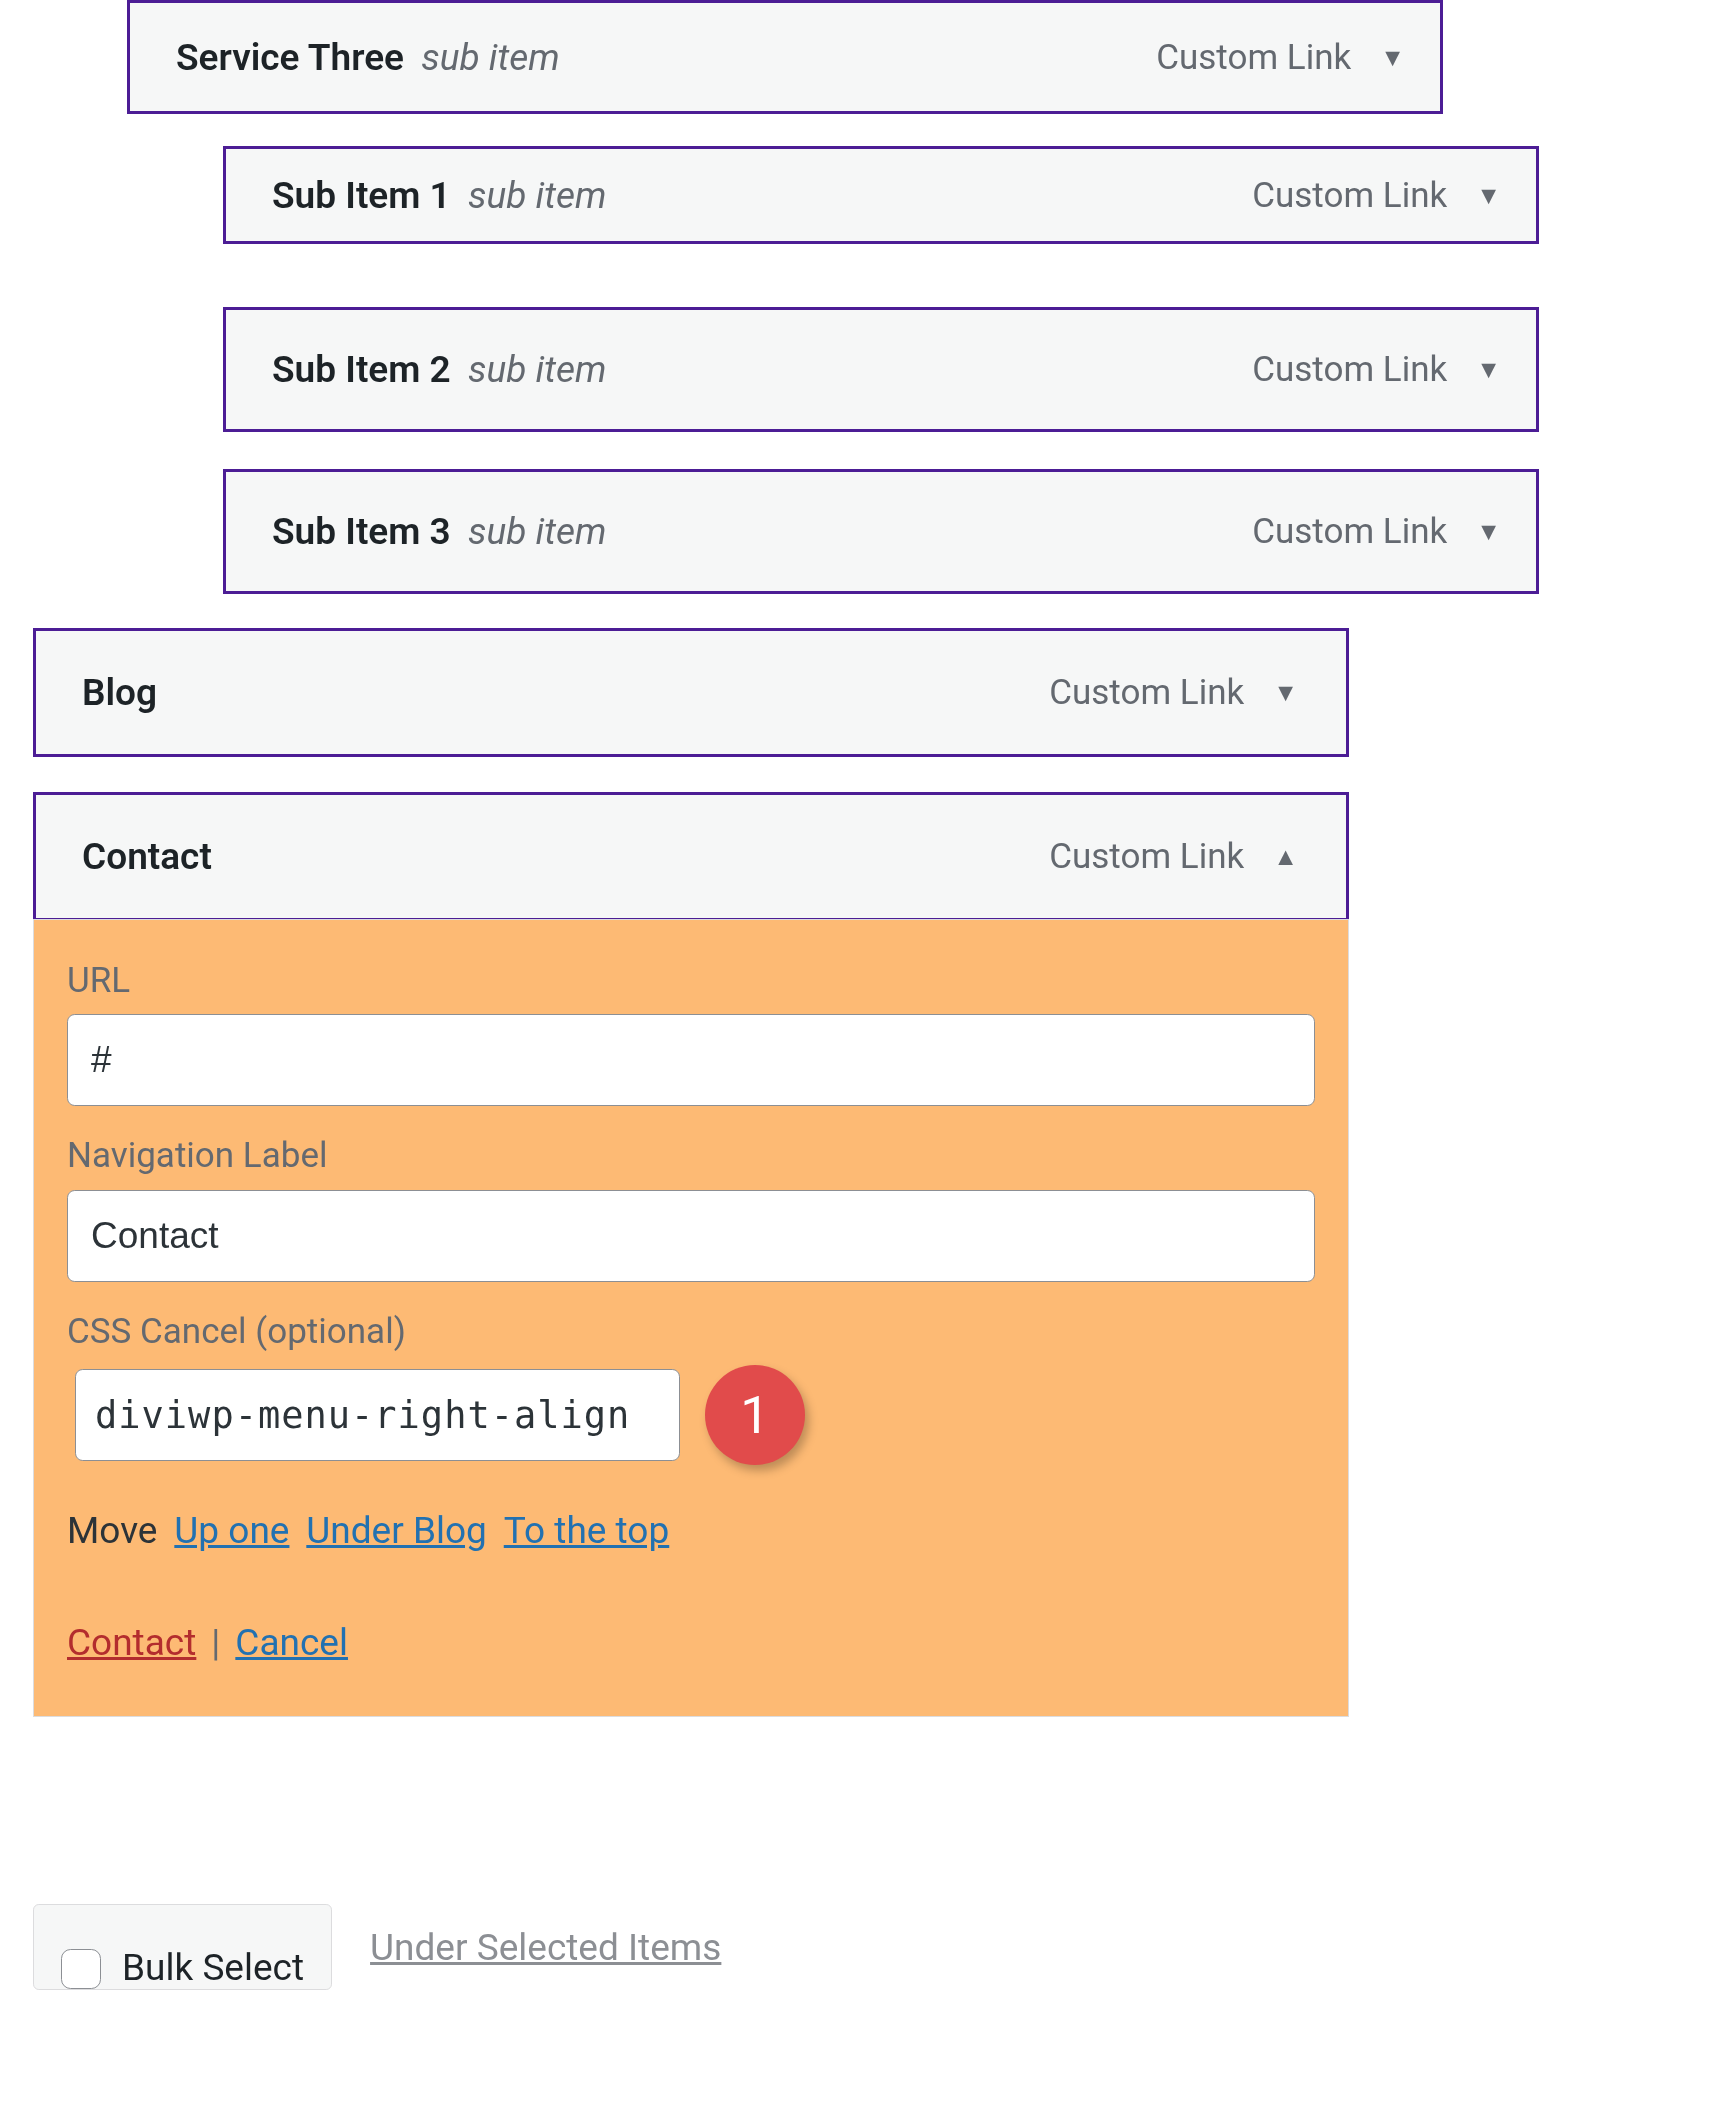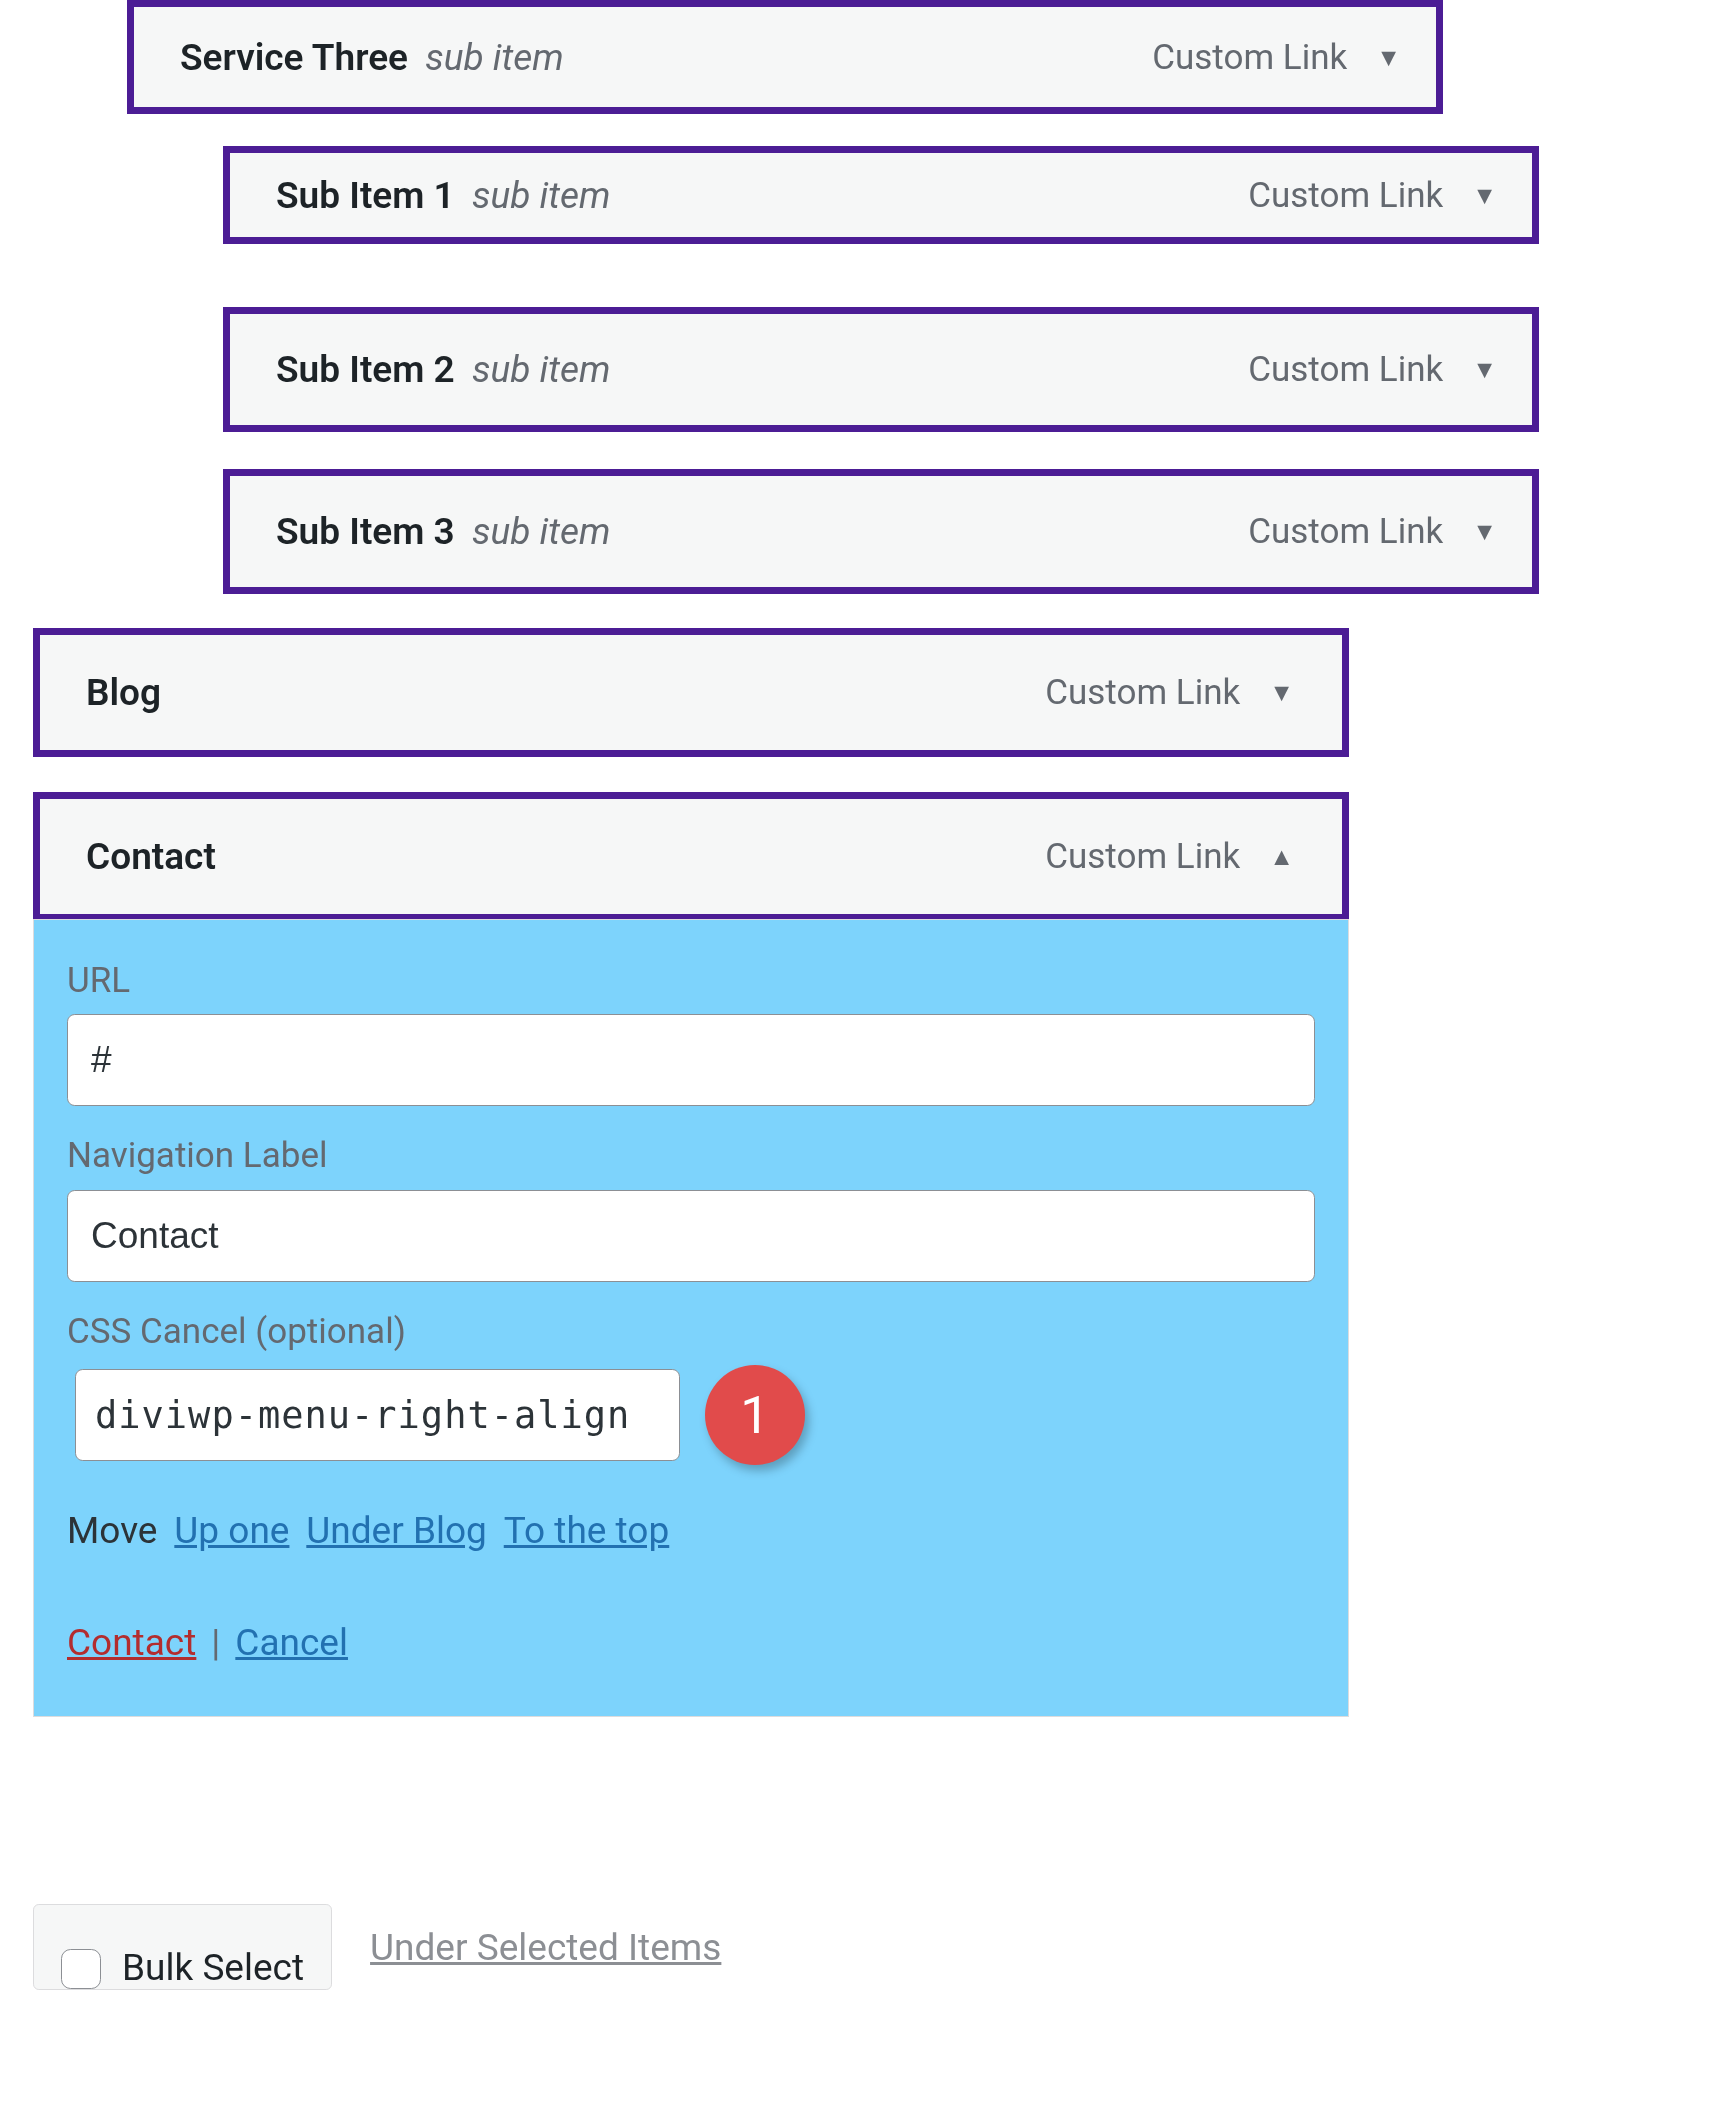--- a/index.html
+++ b/index.html
@@ -11,21 +11,21 @@
     color: #1d2327;
   }
   .canvas {
     width: 1729px;
     height: 2111px;
     position: relative;
     padding-top: 0;
   }
 
   .menu-item {
-    border: 7px solid #4c1d95;
+    border: 3px solid #4c1d95;
     background: #f6f7f7;
     height: 114px;
     display: flex;
     align-items: center;
     justify-content: space-between;
     padding: 0 35px 0 46px;
   }
   .menu-item .left {
     display: flex;
     align-items: baseline;
@@ -63,21 +63,21 @@
     width: 1316px;
     height: 129px;
     padding-left: 46px;
     padding-right: 48px;
   }
 
   
   .expanded-panel {
     width: 1316px;
     border: 1px solid #dcdcde;
-    background: #7dd3fc;
+    background: #fdba74;
     padding: 40px 33px 52px 33px;
     margin-left: 33px;
   }
 
   .field-label {
     font-size: 35px;
     color: #646970;
     margin-bottom: 13.4px;
     margin-top: 0;
   }

